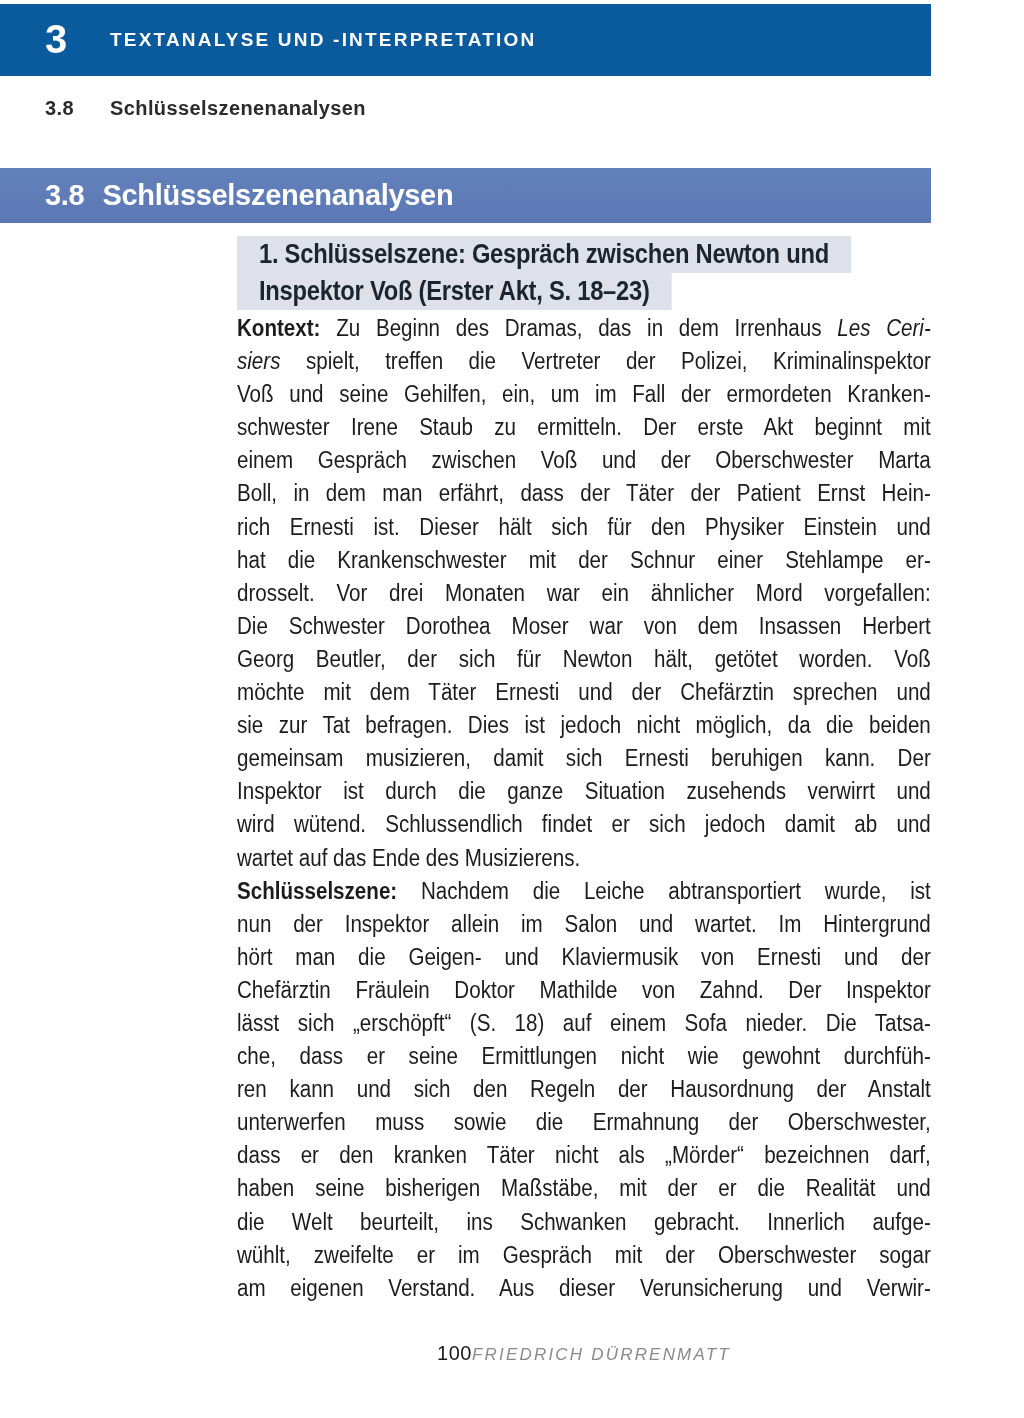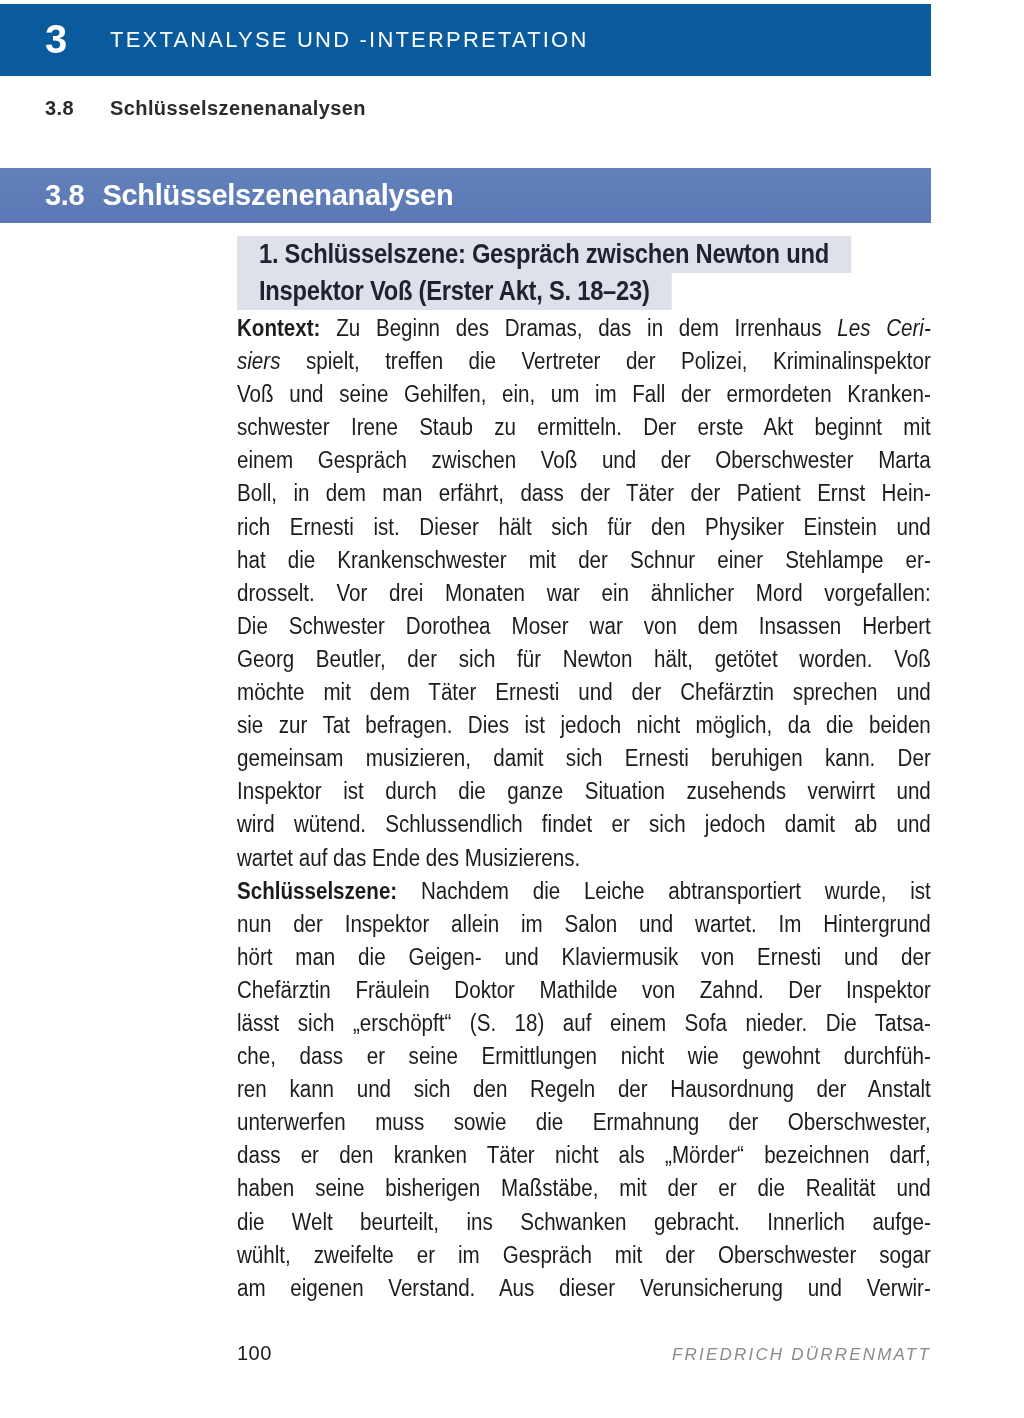--- a/index.html
+++ b/index.html
@@ -15,21 +15,21 @@
   html,body{background:#ffffff;}
   body{font-family:"Liberation Sans",sans-serif;}
   .page{position:relative;width:1024px;height:1418px;background:#fff;overflow:hidden;}
 
   
   .chapter-bar{position:absolute;left:0;top:4px;width:931px;height:72px;
     background:var(--c-chapter-bar);color:#fff;}
   .chapter-num{position:absolute;left:45px;top:50%;transform:translateY(-52%);
     font-size:40px;font-weight:bold;line-height:1;}
   .chapter-title{position:absolute;left:110px;top:50%;transform:translateY(-50%);
-    font-size:22px;font-weight:normal;letter-spacing:2.2px;white-space:nowrap;}
+    font-size:19px;font-weight:bold;letter-spacing:2.2px;white-space:nowrap;}
 
   
   .breadcrumb{position:absolute;left:45px;top:97px;font-size:20px;font-weight:bold;
     color:var(--c-breadcrumb);letter-spacing:0.4px;}
   .breadcrumb .bc-num{display:inline-block;width:65px;}
 
   
   .section-bar{position:absolute;left:0;top:168px;width:931px;height:55px;
     background:linear-gradient(#6280ba,var(--c-section-bar));color:#fff;}
   .section-bar .inner{position:absolute;left:45px;top:0;line-height:55px;
@@ -47,21 +47,21 @@
   .body-text{position:absolute;left:237px;top:312px;width:792px;
     transform:scaleX(0.876);transform-origin:left top;
     font-size:23.5px;line-height:33.1px;color:var(--c-body);}
   .bline{text-align:justify;text-align-last:justify;height:33.1px;overflow:visible;}
   .bline.lastline{text-align-last:left;}
   .bline .b{font-weight:bold;}
   .bline .i{font-style:italic;}
 
   
   .footer{position:absolute;left:237px;top:1342px;width:694px;
-    display:flex;justify-content:space-between;align-items:baseline;}
+    display:flex;justify-content:center;align-items:baseline;}
   .page-num{font-size:20px;color:#1a1a1a;letter-spacing:0.5px;}
   .footer-author{font-size:17px;color:var(--c-footer);letter-spacing:2.2px;
     font-weight:normal;white-space:nowrap;font-style:italic;}
 </style>
 </head>
 <body>
 
 <div class="page">
 
   <header class="chapter-bar">

